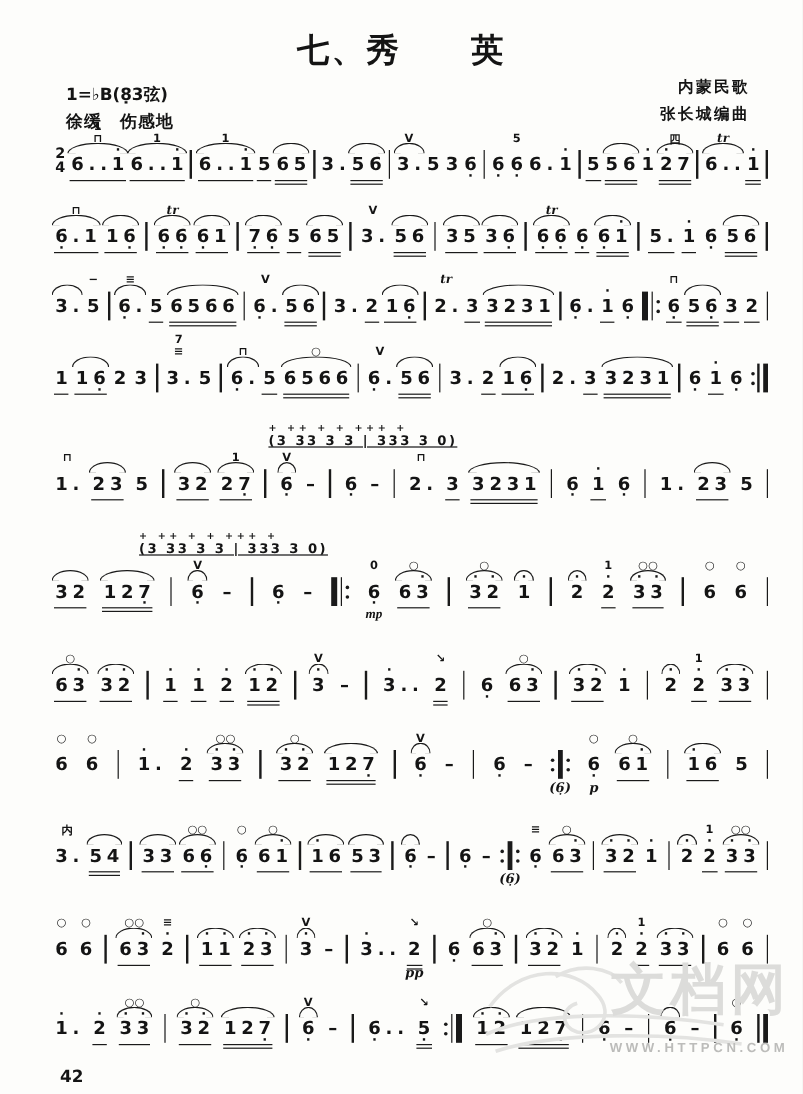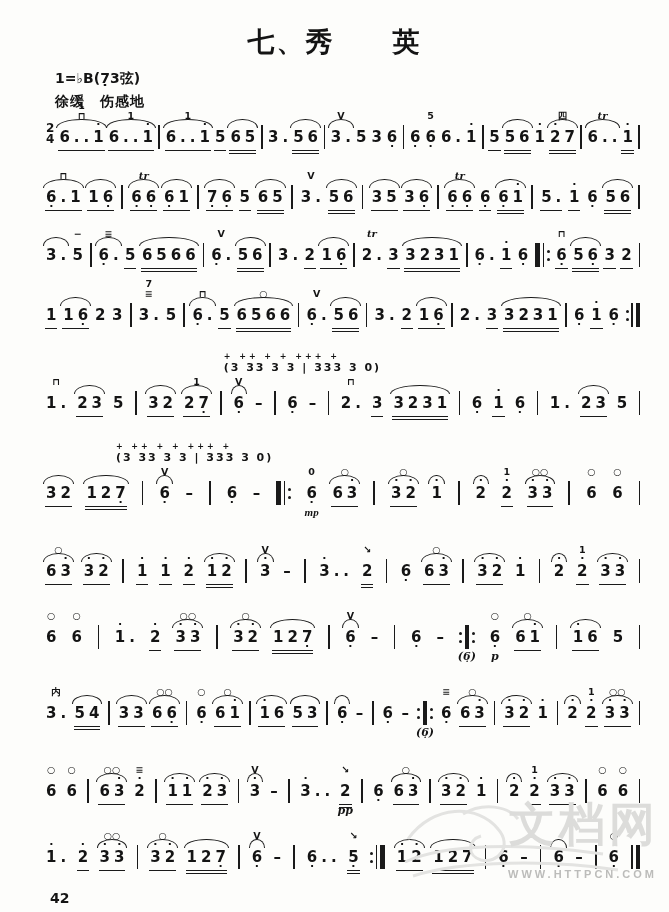--- a/index.html
+++ b/index.html
@@ -30,37 +30,41 @@
   .ab{position:absolute;top:28px;left:50%;transform:translateX(-50%);font:italic bold 11px "DejaVu Serif",serif;white-space:nowrap;}
   .bar{position:relative;display:inline-flex;align-items:flex-start;margin:0 1px;}
   .bl{width:1.7px;height:24px;background:#1a1a1a;margin:3px 1.5px 0;}
   .blk{width:4.5px;height:24px;background:#1a1a1a;margin:3px 1.5px 0;}
   .dots{display:flex;flex-direction:column;justify-content:center;gap:5px;height:24px;margin:3px 1px 0;}
   .dots i{width:3px;height:3px;border-radius:50%;background:#1a1a1a;}
   .ts{display:flex;flex-direction:column;align-items:center;margin:1px 2px 0;}
   .ts div{font:bold 12px "DejaVu Sans",sans-serif;line-height:11px;}
   .cue{position:absolute;top:-36px;font-weight:bold;white-space:nowrap;}
   .cplus{font-size:8px;letter-spacing:3px;line-height:9px;}
-  .ctext{font-size:11px;letter-spacing:2px;line-height:13px;}
+  .ctext{font-size:11px;letter-spacing:2px;line-height:13px;text-decoration:underline;}
   
   .footnote{position:absolute;left:64px;top:872px;font:13px "Liberation Serif",serif;letter-spacing:1px;}
   .pagenum{position:absolute;left:50px;top:890px;font:bold 14px "DejaVu Sans",sans-serif;}
   
   .wm{position:absolute;right:6px;bottom:18px;width:260px;height:110px;pointer-events:none;}
   .wm svg{position:absolute;left:0;bottom:0;}
   .wmlogo{position:absolute;right:4px;bottom:38px;font:bold 46px "Liberation Serif",serif;color:#dcdcda;letter-spacing:4px;}
   .wmurl{position:absolute;right:6px;bottom:14px;font:bold 11px "Liberation Sans",sans-serif;color:#bcbcba;letter-spacing:3px;}
 </style>
 </head>
 <body>
 
 <div class="page">
   <div class="title">七、秀　　英</div>
-  <div class="keyline">1=♭B(7̣3弦)</div>
+  <div class="keyline">1=♭B(8̣3弦)</div>
   <div class="tempo">徐缓　伤感地</div>
+  <div class="credits">
+    <div>内蒙民歌</div>
+    <div>张长城编曲</div>
+  </div>
 
   <div class="music" id="score">
       <div class="mline" style="margin-top: 4px;">
         <span class="ts">
           <div>2</div>
           <div>4</div>
         </span>
         <span class="tok u1">
           <span class="arc"></span>
           <span class="row">

